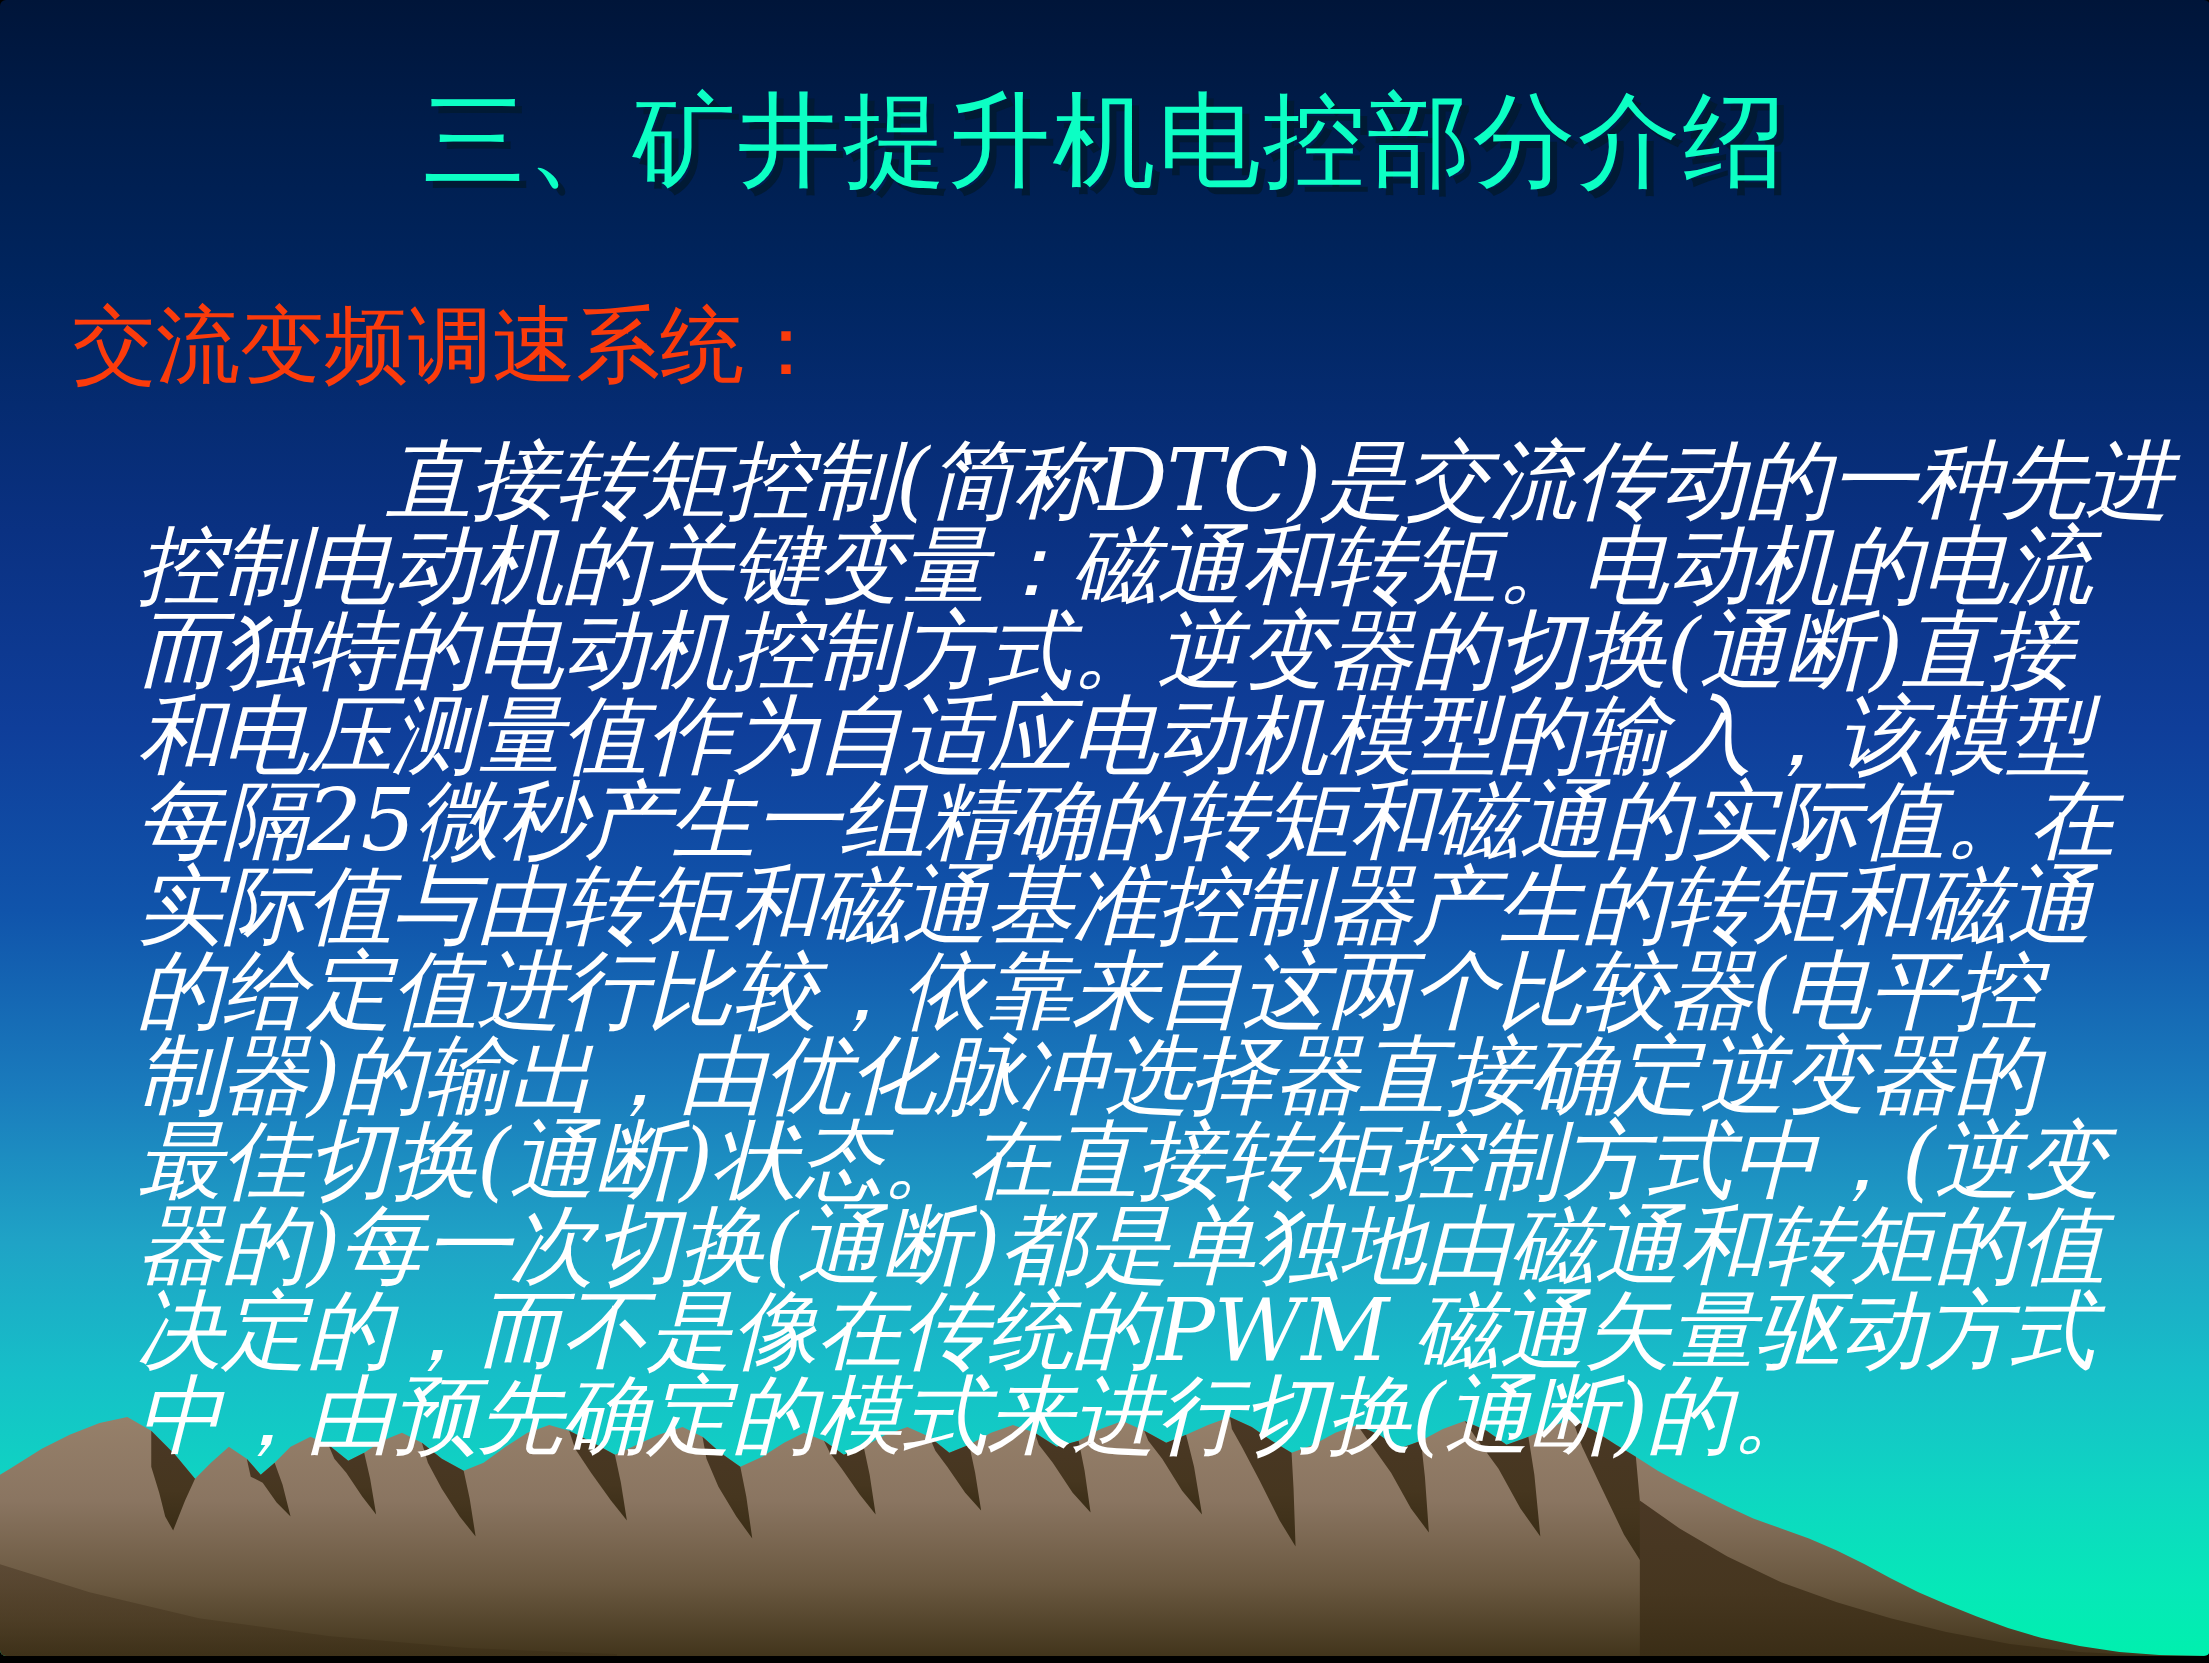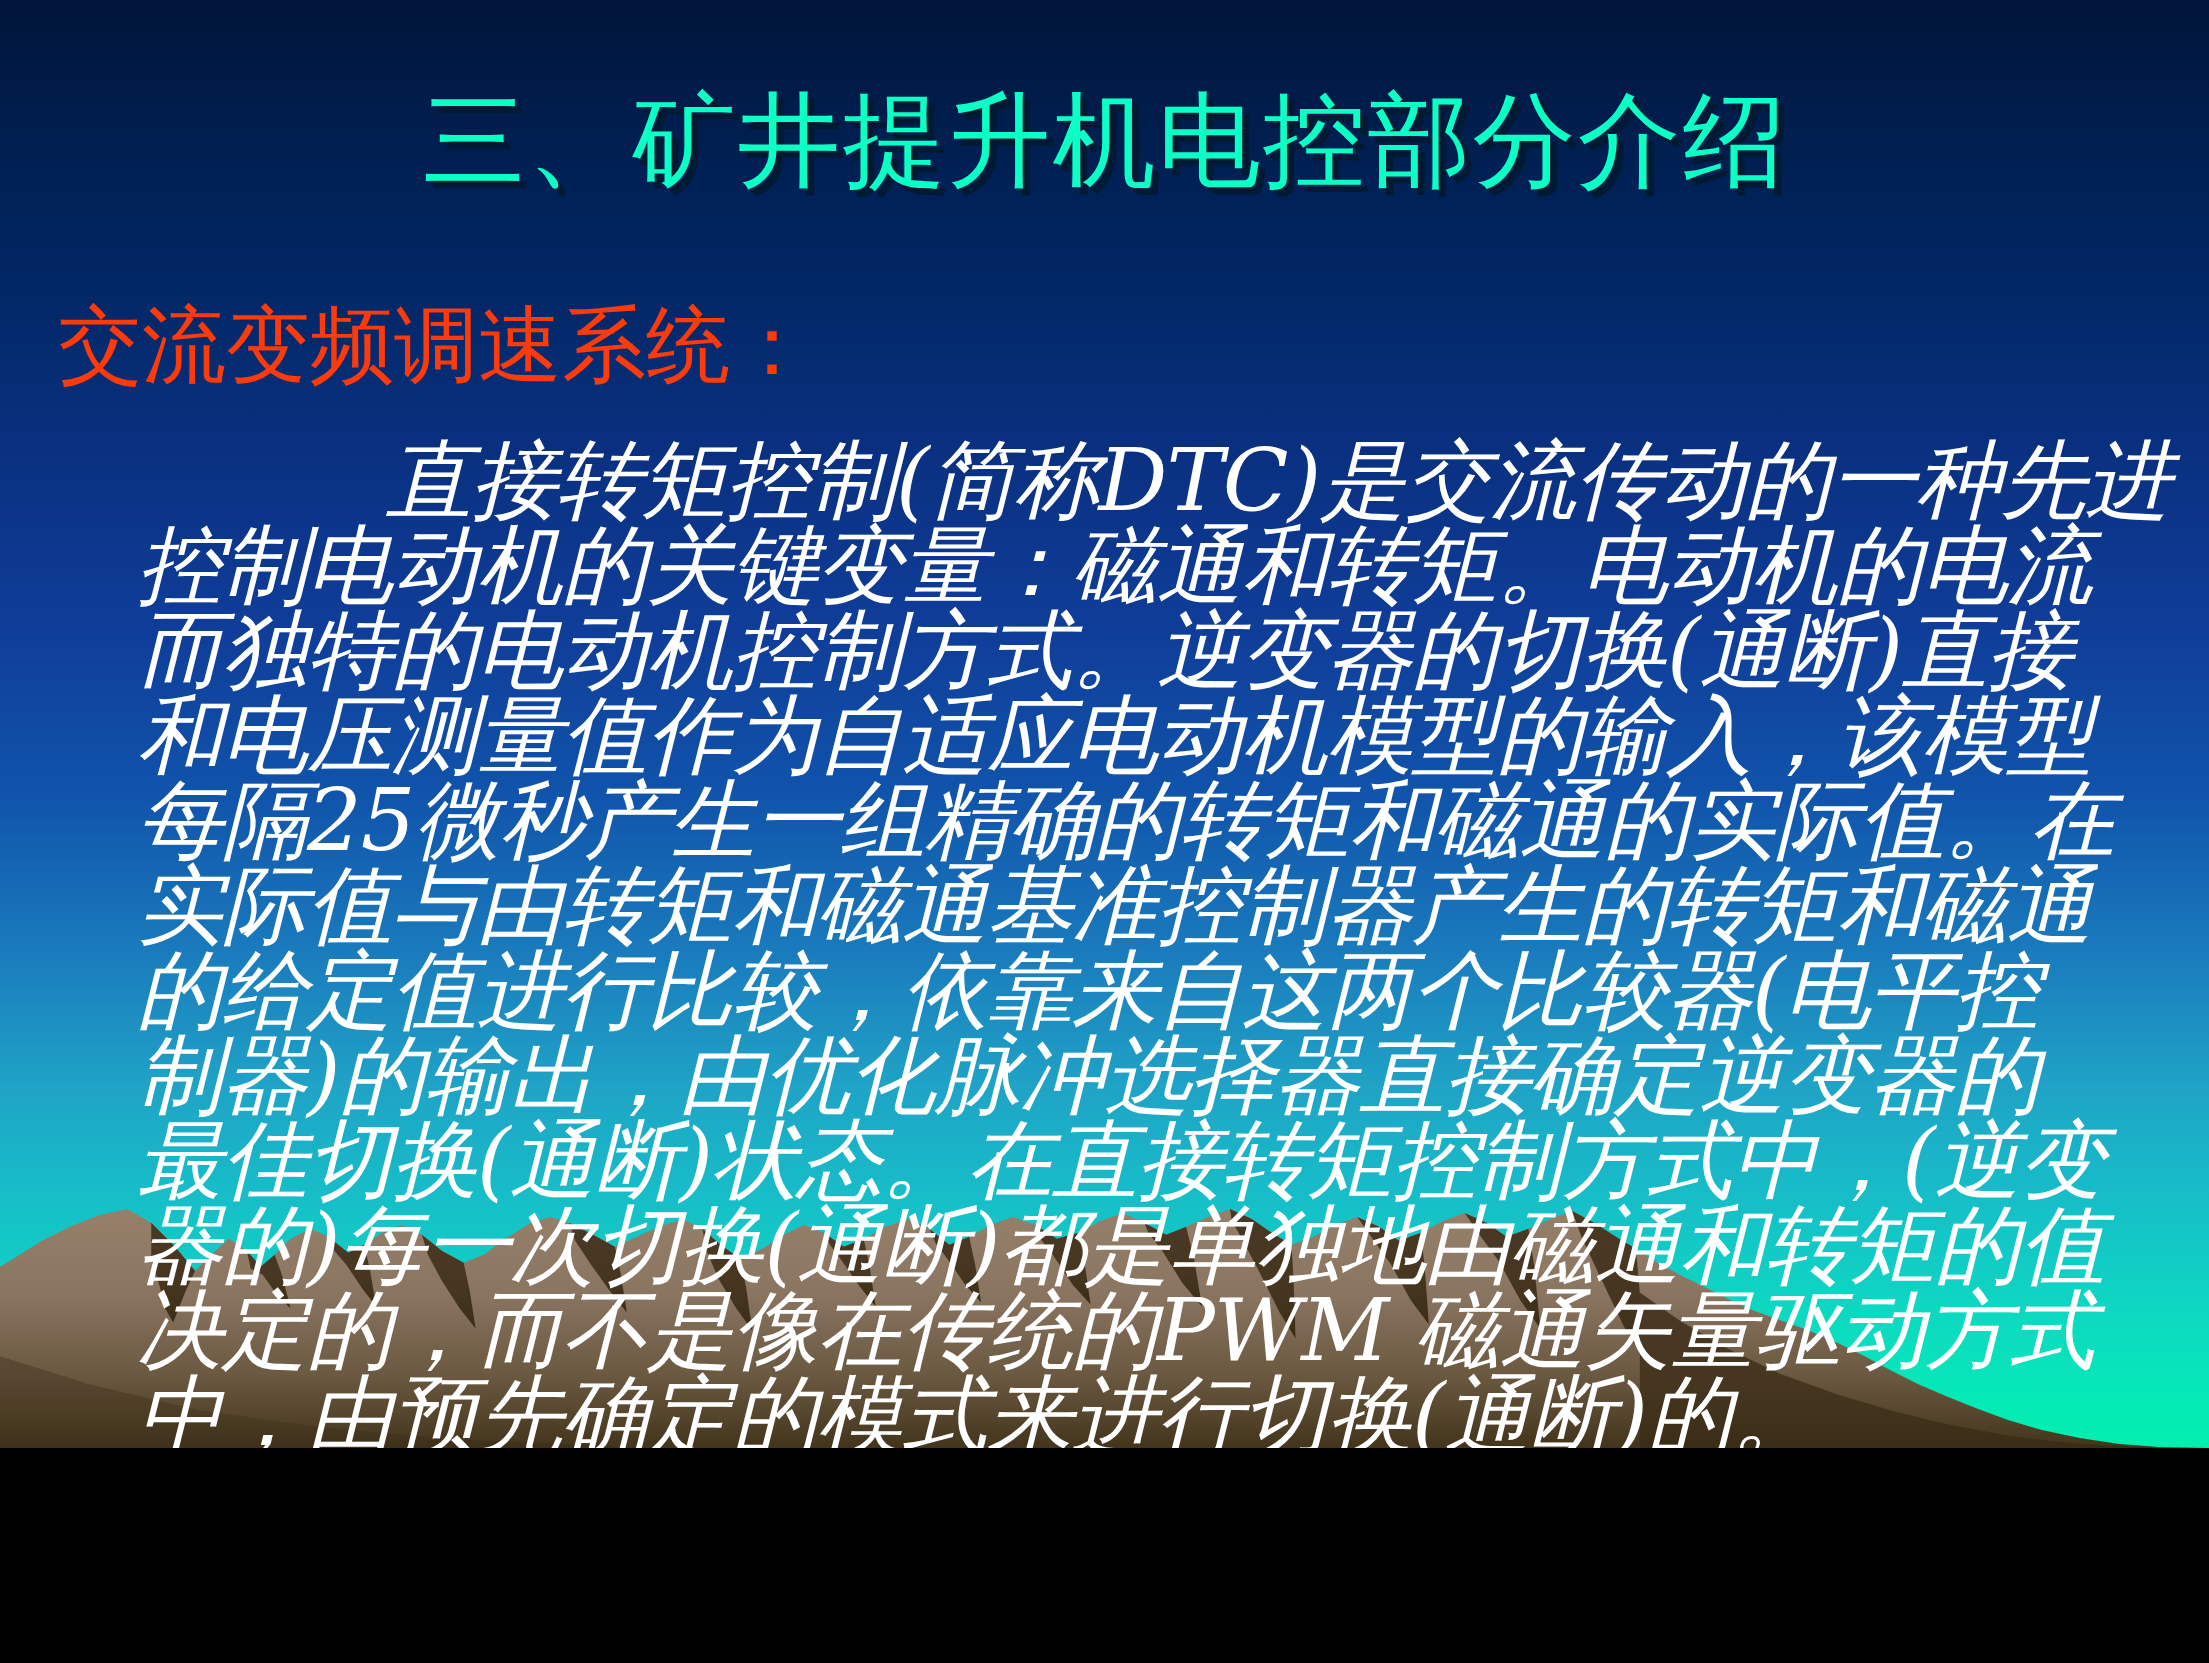--- a/index.html
+++ b/index.html
@@ -3,37 +3,38 @@
 <meta charset="utf-8">
 <style>
   html, body {
     margin: 0;
     padding: 0;
     background: #000;
   }
   #slide {
     position: relative;
     width: 2210px;
-    height: 1448px;
+    height: 1656px;
     overflow: hidden;
     font-family: "DejaVu Serif", "Liberation Serif", serif;
     
     background: linear-gradient(to bottom,
         #001539 0%,
         #001d4c 8%,
         #00255f 17%,
         #0a3182 32%,
         #0f3e9a 44%,
         #1054ab 55%,
         #1a7cbd 66%,
         #1fa3c6 75%,
         #16bfc8 83%,
         #0ed6c2 90%,
         #06e8b8 96%,
         #00f0ae 100%);
+    border-radius: 6px;
   }
 
   
   #mountains {
     position: absolute;
     left: 0;
     bottom: 0;
     width: 2210px;
     height: 259px;
     pointer-events: none;
@@ -53,21 +54,21 @@
     line-height: 1.05;
     letter-spacing: 2px;
     color: #0cffc4;
     text-shadow: 7px 7px 0 #011a34;
     white-space: nowrap;
   }
 
   
   #subtitle-block {
     position: absolute;
-    left: 58px;
+    left: 72px;
     top: 303px;
     width: 2090px;
   }
   #subtitle-text {
     font-size: 84px;
     line-height: 1.0;
     color: #fb3b0b;
     letter-spacing: 0px;
     white-space: nowrap;
   }

